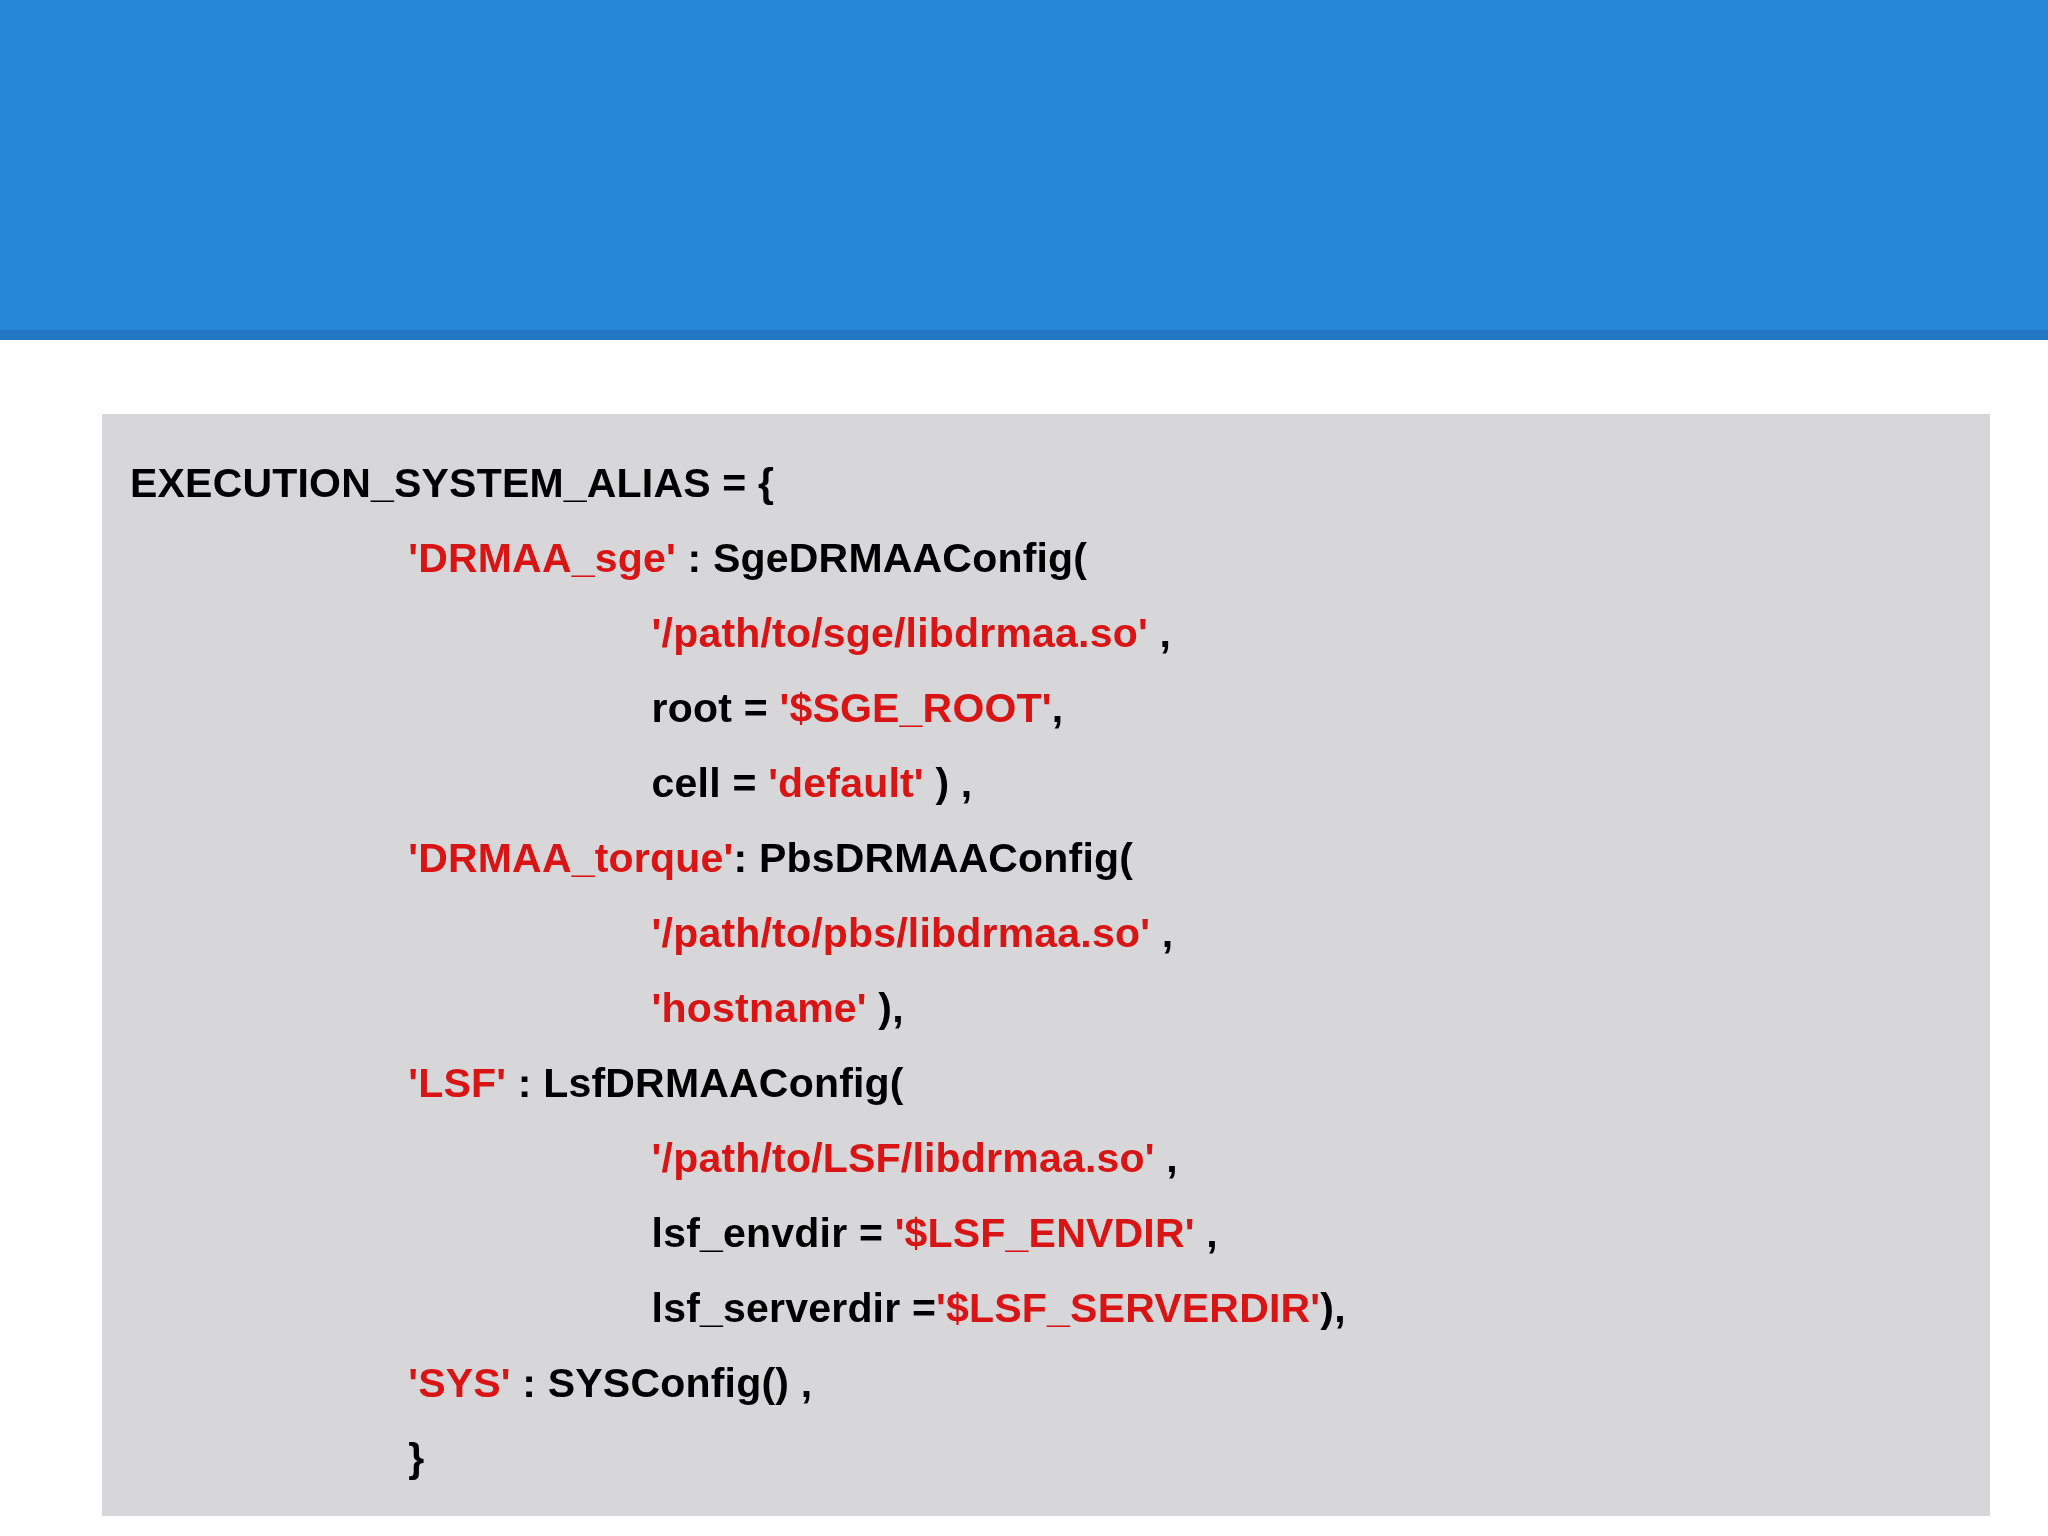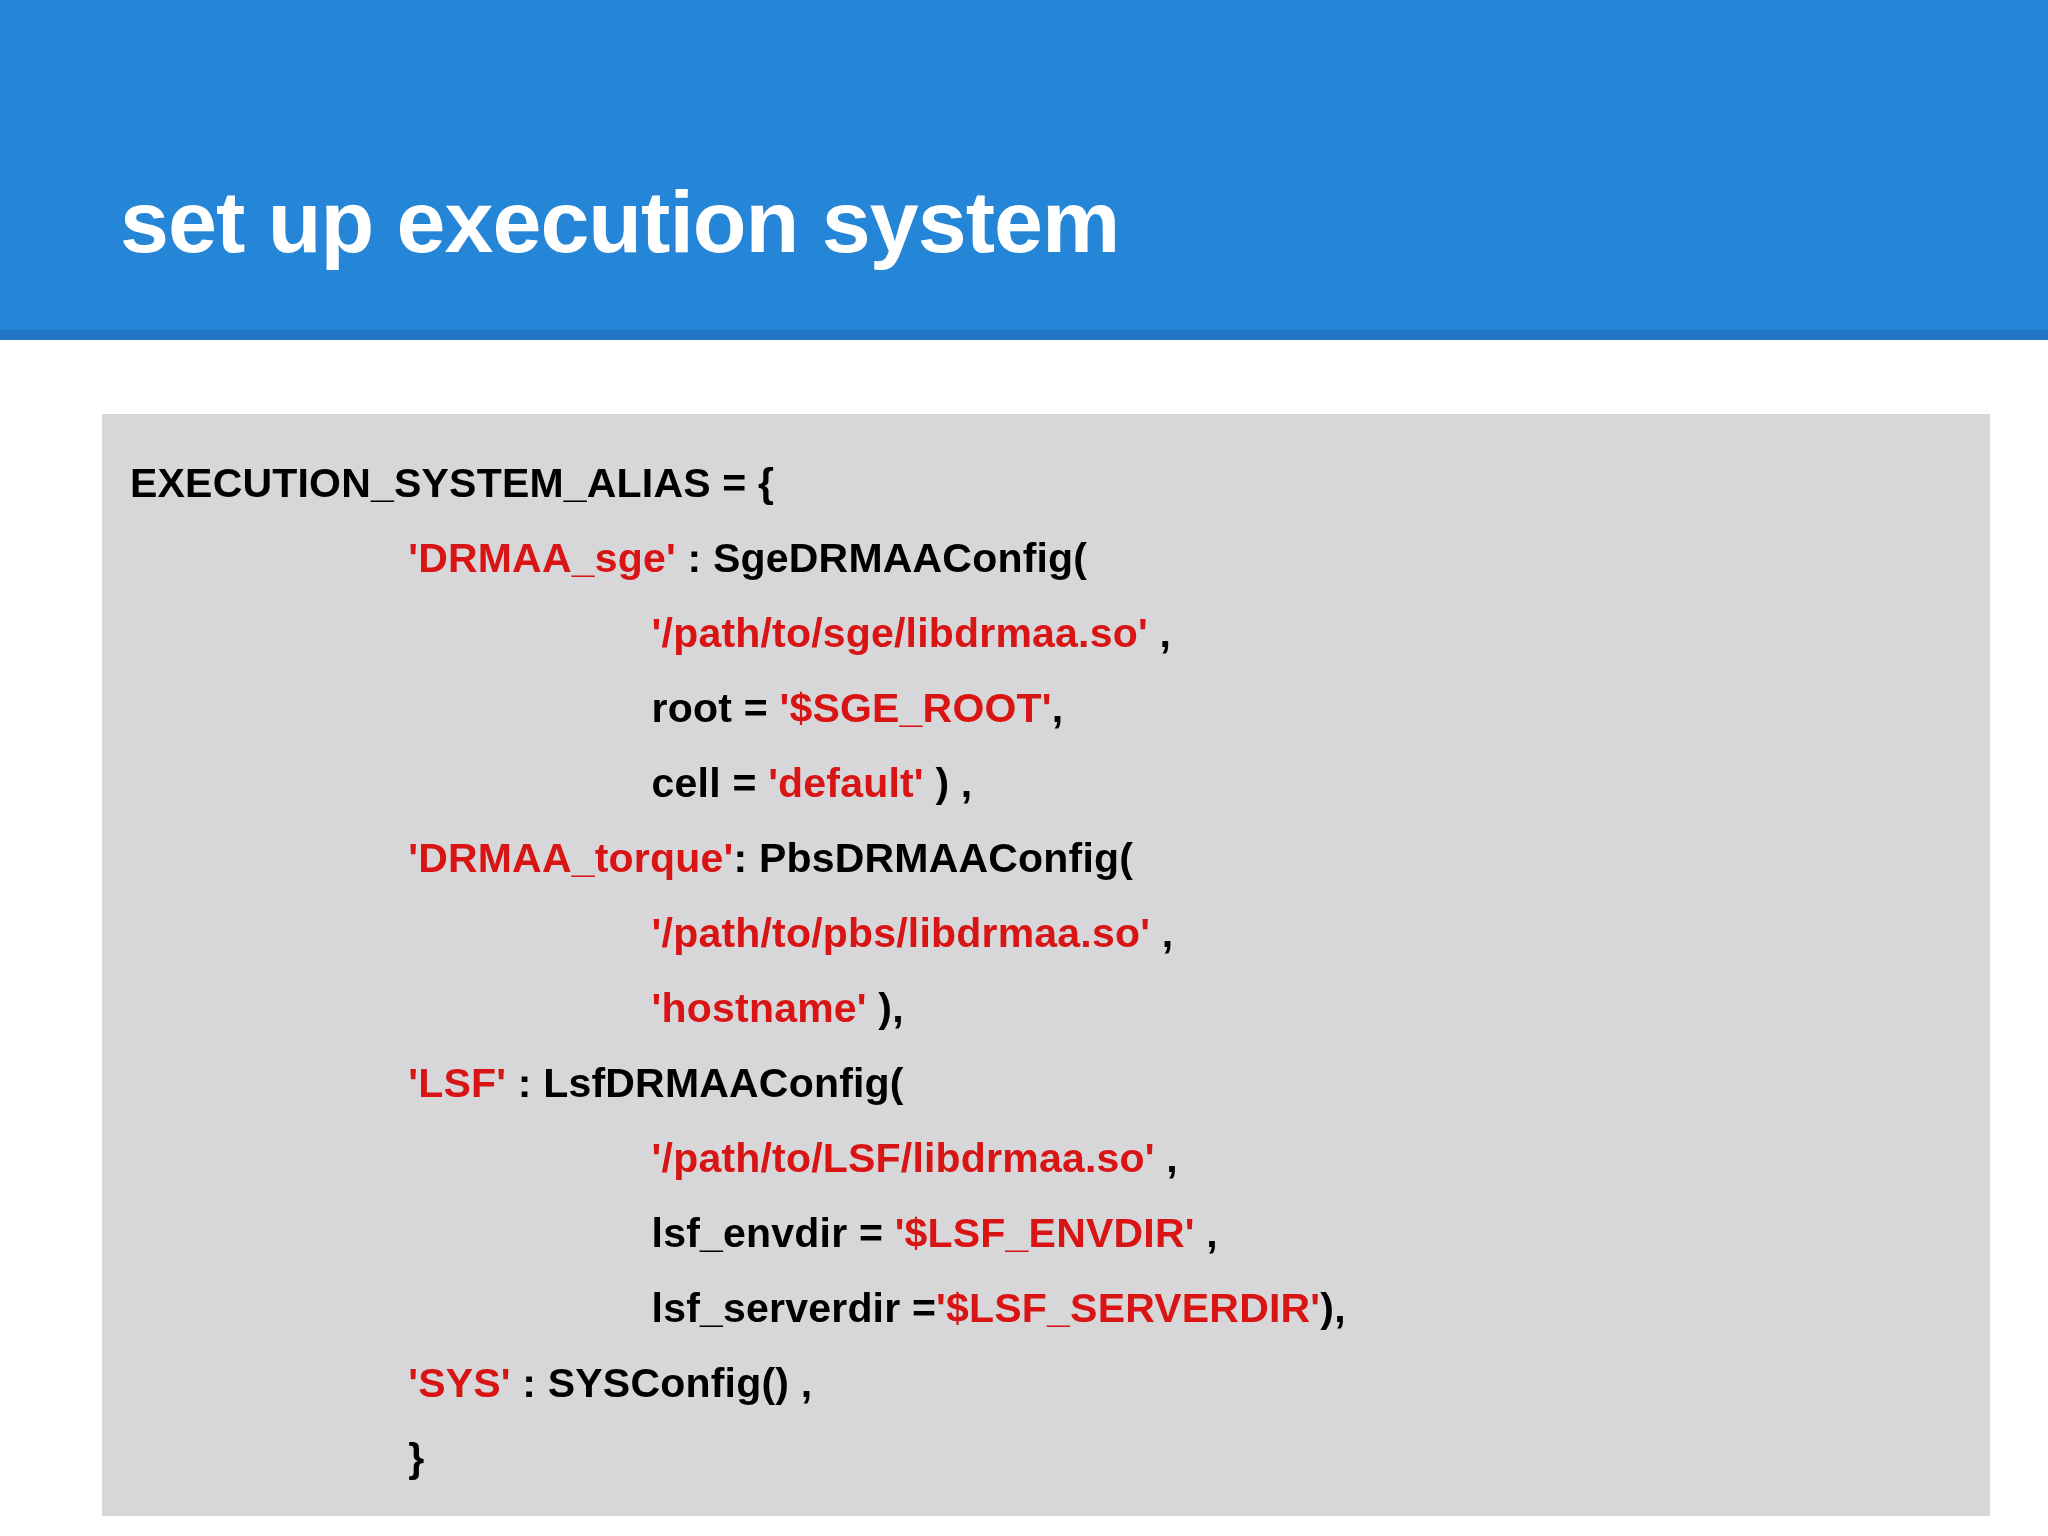--- a/index.html
+++ b/index.html
@@ -81,19 +81,18 @@
   .tok-s { color: #d81414; }
 </style>
 </head>
 <body>
 
 <div class="slide">
 
   <div class="header-band"></div>
   <div class="header-band-edge"></div>
 
-  <div class="slide-title">set up execution system</div>
 
   <div class="code-panel">
     <div class="code-block" id="code-block"><span class="code-line"><span></span><span class="tok-k" style="color: rgb(0, 0, 0);">EXECUTION_SYSTEM_ALIAS = {</span></span><span class="code-line"><span>                        </span><span class="tok-s" style="color: rgb(216, 20, 20);">'DRMAA_sge'</span><span class="tok-k" style="color: rgb(0, 0, 0);"> : SgeDRMAAConfig(</span></span><span class="code-line"><span>                                             </span><span class="tok-s" style="color: rgb(216, 20, 20);">'/path/to/sge/libdrmaa.so'</span><span class="tok-k" style="color: rgb(0, 0, 0);"> ,</span></span><span class="code-line"><span>                                             </span><span class="tok-k" style="color: rgb(0, 0, 0);">root = </span><span class="tok-s" style="color: rgb(216, 20, 20);">'$SGE_ROOT'</span><span class="tok-k" style="color: rgb(0, 0, 0);">,</span></span><span class="code-line"><span>                                             </span><span class="tok-k" style="color: rgb(0, 0, 0);">cell = </span><span class="tok-s" style="color: rgb(216, 20, 20);">'default'</span><span class="tok-k" style="color: rgb(0, 0, 0);"> ) ,</span></span><span class="code-line"><span>                        </span><span class="tok-s" style="color: rgb(216, 20, 20);">'DRMAA_torque'</span><span class="tok-k" style="color: rgb(0, 0, 0);">: PbsDRMAAConfig(</span></span><span class="code-line"><span>                                             </span><span class="tok-s" style="color: rgb(216, 20, 20);">'/path/to/pbs/libdrmaa.so'</span><span class="tok-k" style="color: rgb(0, 0, 0);"> ,</span></span><span class="code-line"><span>                                             </span><span class="tok-s" style="color: rgb(216, 20, 20);">'hostname'</span><span class="tok-k" style="color: rgb(0, 0, 0);"> ),</span></span><span class="code-line"><span>                        </span><span class="tok-s" style="color: rgb(216, 20, 20);">'LSF'</span><span class="tok-k" style="color: rgb(0, 0, 0);"> : LsfDRMAAConfig(</span></span><span class="code-line"><span>                                             </span><span class="tok-s" style="color: rgb(216, 20, 20);">'/path/to/LSF/libdrmaa.so'</span><span class="tok-k" style="color: rgb(0, 0, 0);"> ,</span></span><span class="code-line"><span>                                             </span><span class="tok-k" style="color: rgb(0, 0, 0);">lsf_envdir = </span><span class="tok-s" style="color: rgb(216, 20, 20);">'$LSF_ENVDIR'</span><span class="tok-k" style="color: rgb(0, 0, 0);"> ,</span></span><span class="code-line"><span>                                             </span><span class="tok-k" style="color: rgb(0, 0, 0);">lsf_serverdir =</span><span class="tok-s" style="color: rgb(216, 20, 20);">'$LSF_SERVERDIR'</span><span class="tok-k" style="color: rgb(0, 0, 0);">),</span></span><span class="code-line"><span>                        </span><span class="tok-s" style="color: rgb(216, 20, 20);">'SYS'</span><span class="tok-k" style="color: rgb(0, 0, 0);"> : SYSConfig() ,</span></span><span class="code-line"><span>                        </span><span class="tok-k" style="color: rgb(0, 0, 0);">}</span></span></div>
   </div>
 
 </div>
 
 </body></html>

